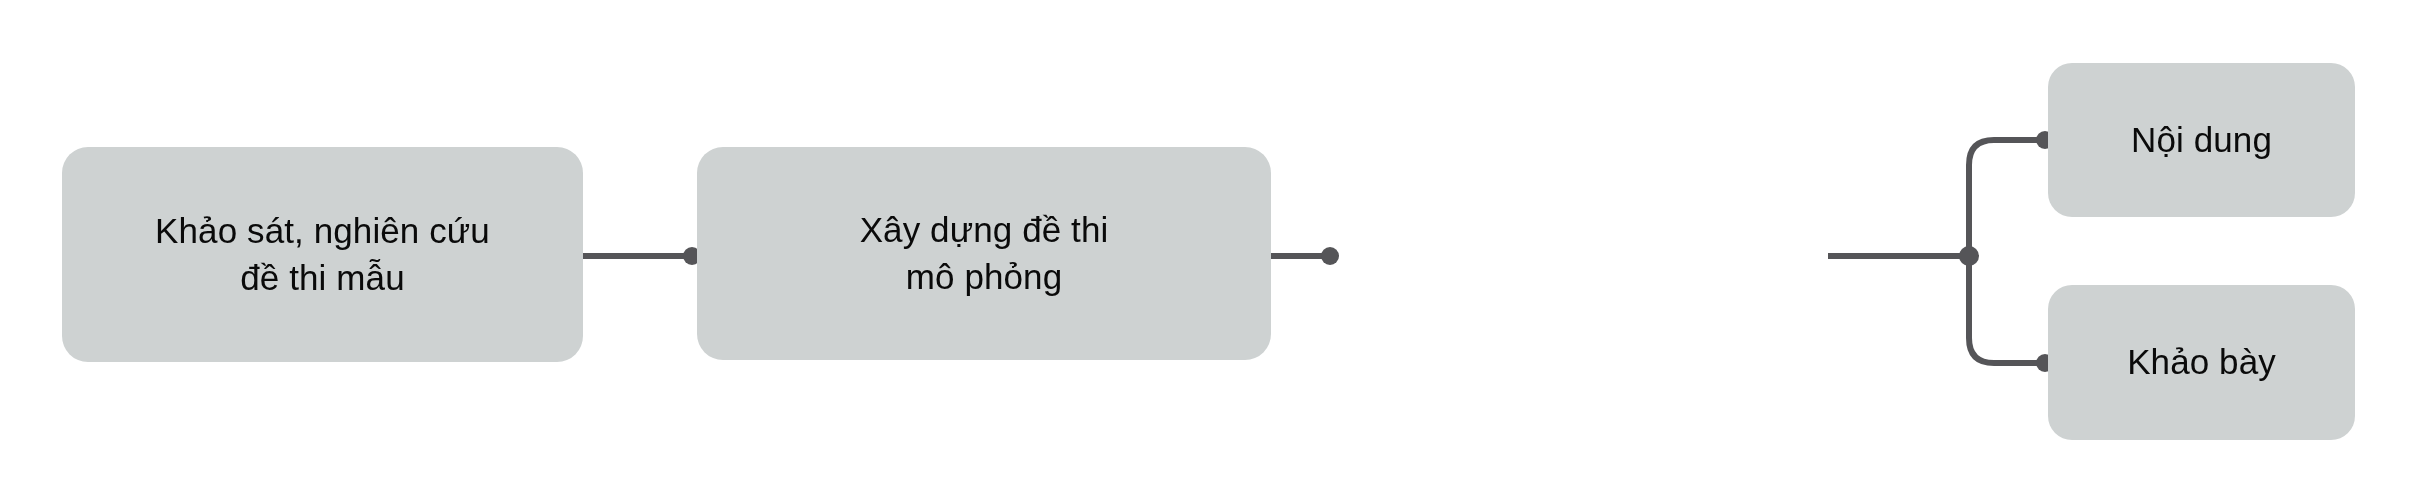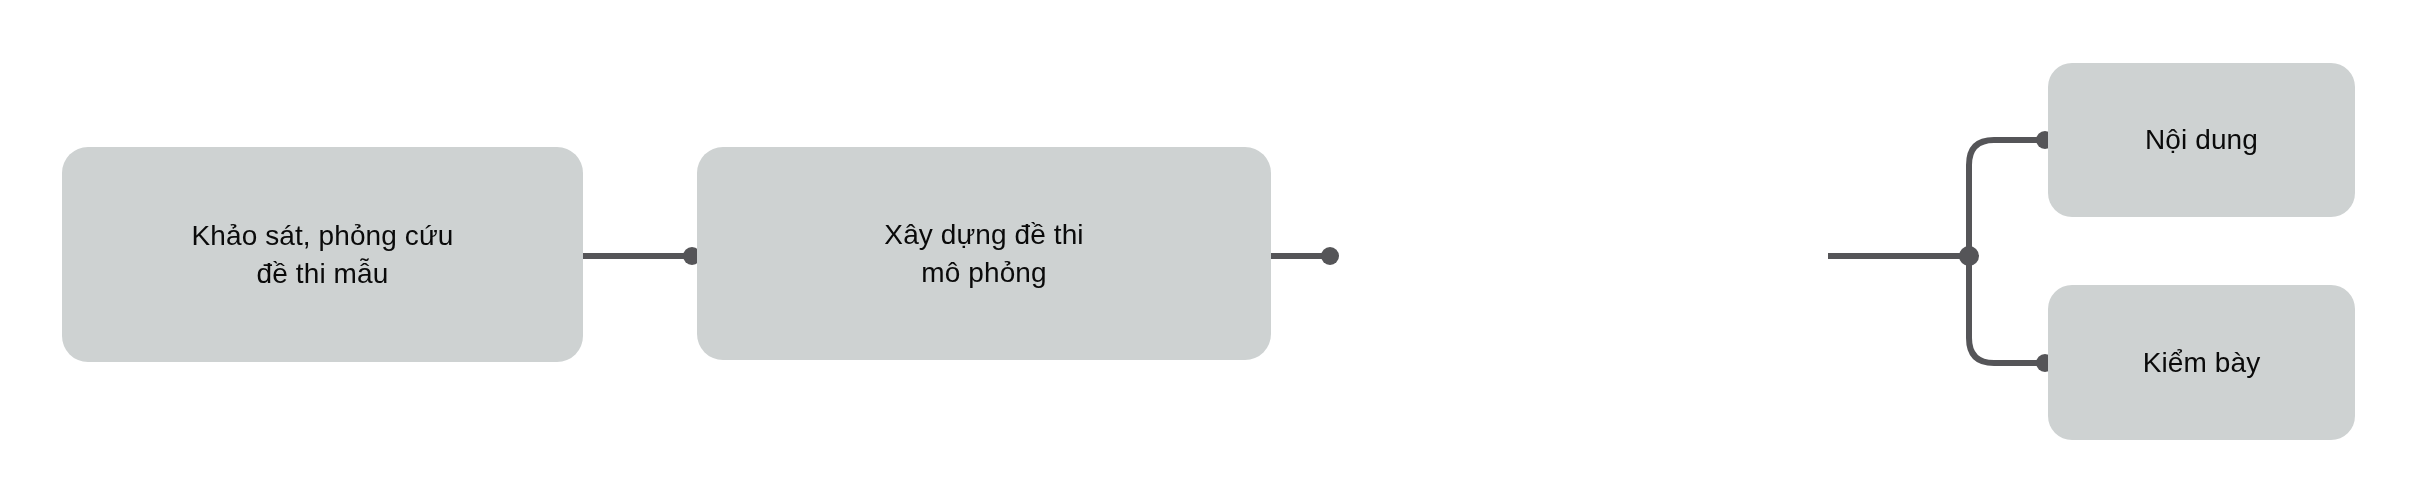--- a/index.html
+++ b/index.html
@@ -29,21 +29,21 @@
   .node {
     position: absolute;
     box-sizing: border-box;
     background: #ced2d2;
     border-radius: 26px;
     display: flex;
     align-items: center;
     justify-content: center;
     text-align: center;
     color: #0a0a0a;
-    font-size: 28px;
+    font-size: 35px;
     line-height: 1.33;
     letter-spacing: 0.1px;
     font-weight: 400;
     padding: 6px 24px;
   }
   .node .label {
     display: block;
     white-space: pre-line;
   }
   .node-1 { left: 62px;   top: 147px; width: 521px; height: 215px; }
@@ -80,31 +80,31 @@
     </g>
 
     <g>
       <path d="M 1969 256 L 1969 338 Q 1969 363 1994 363 L 2040 363" fill="none" stroke="#555558" stroke-width="6" stroke-linecap="butt" stroke-linejoin="round"></path>
       <circle cx="2045" cy="363" r="9" fill="#555558"></circle>
     </g>
 
   </svg>
 
   <div class="node node-1">
-    <span class="label">Khảo sát, phỏng cứu
+    <span class="label">Khảo sát, nghiên cứu
 đề thi mẫu</span>
   </div>
 
   <div class="node node-2">
     <span class="label">Xây dựng đề thi
 mô phỏng</span>
   </div>
 
 
   <div class="node node-4">
     <span class="label">Nội dung</span>
   </div>
 
   <div class="node node-5">
-    <span class="label">Kiểm bày</span>
+    <span class="label">Khảo bày</span>
   </div>
 
 </div>
 
 </body></html>

